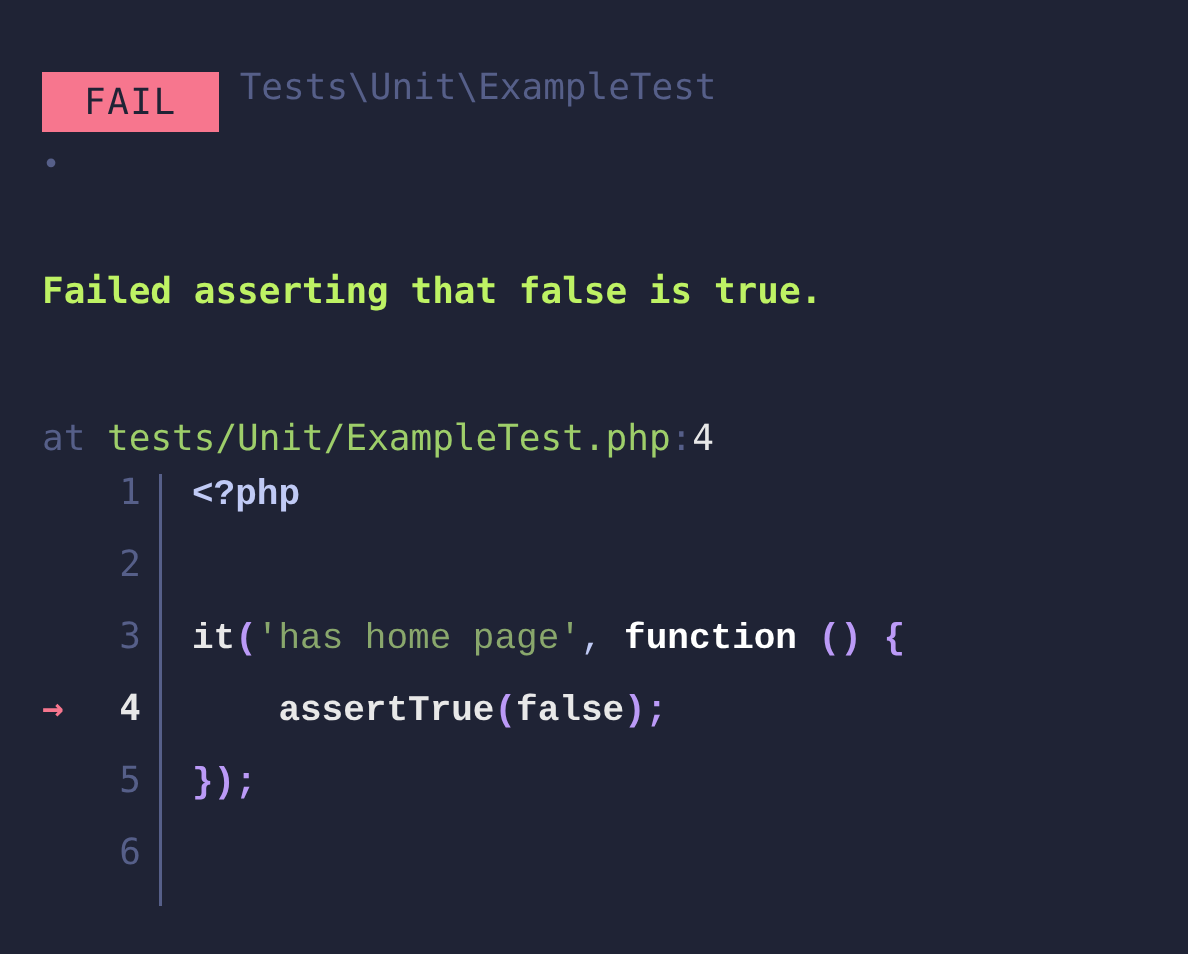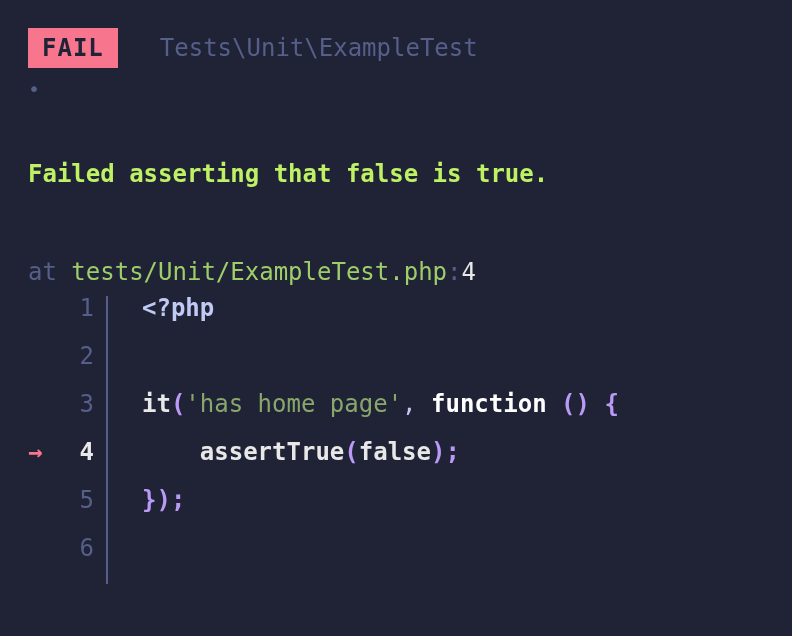--- a/index.html
+++ b/index.html
@@ -20,27 +20,27 @@
     }
     .header-line {
       display: flex;
       align-items: center;
       gap: 14px;
       margin-bottom: 6px;
     }
     .badge-fail {
       background: #f7768e;
       color: #1f2335;
-      font-weight: bold;
-      padding: 2px 14px;
+      font-weight: normal;
+      padding: 2px 28px;
       letter-spacing: 1px;
+      margin-top: 20px;
     }
     .test-class {
       color: #565f89;
-      margin-left: 28px;
     }
     .test-line {
       display: flex;
       align-items: center;
       gap: 14px;
       margin-bottom: 52px;
     }
     .bullet {
       color: #565f89;
       font-size: 20px;
@@ -91,22 +91,23 @@
     }
     .gutter-border {
       position: absolute;
       left: 78px;
       top: 6px;
       bottom: -6px;
       width: 2px;
       background: #565f89;
     }
     .code-col {
-      padding-left: 34px;
+      padding-left: 20px;
       white-space: pre;
+      font-family: Liberation Mono, monospace;
     }
     .tok-default { color: #c0caf5; }
     .tok-keyword { color: #ffffff; font-weight: bold; }
     .tok-func { color: #e8e8e8; font-weight: bold; }
     .tok-string { color: #89a76c; }
     .tok-punct { color: #bb9af7; font-weight: bold; }
     .tok-const { color: #e8e8e8; font-weight: bold; margin-top: 12px; }
     .code-active { color: #e8e8e8; font-weight: bold; }
     .openTag { color: #c0caf5; font-weight: bold;}
   </style>

